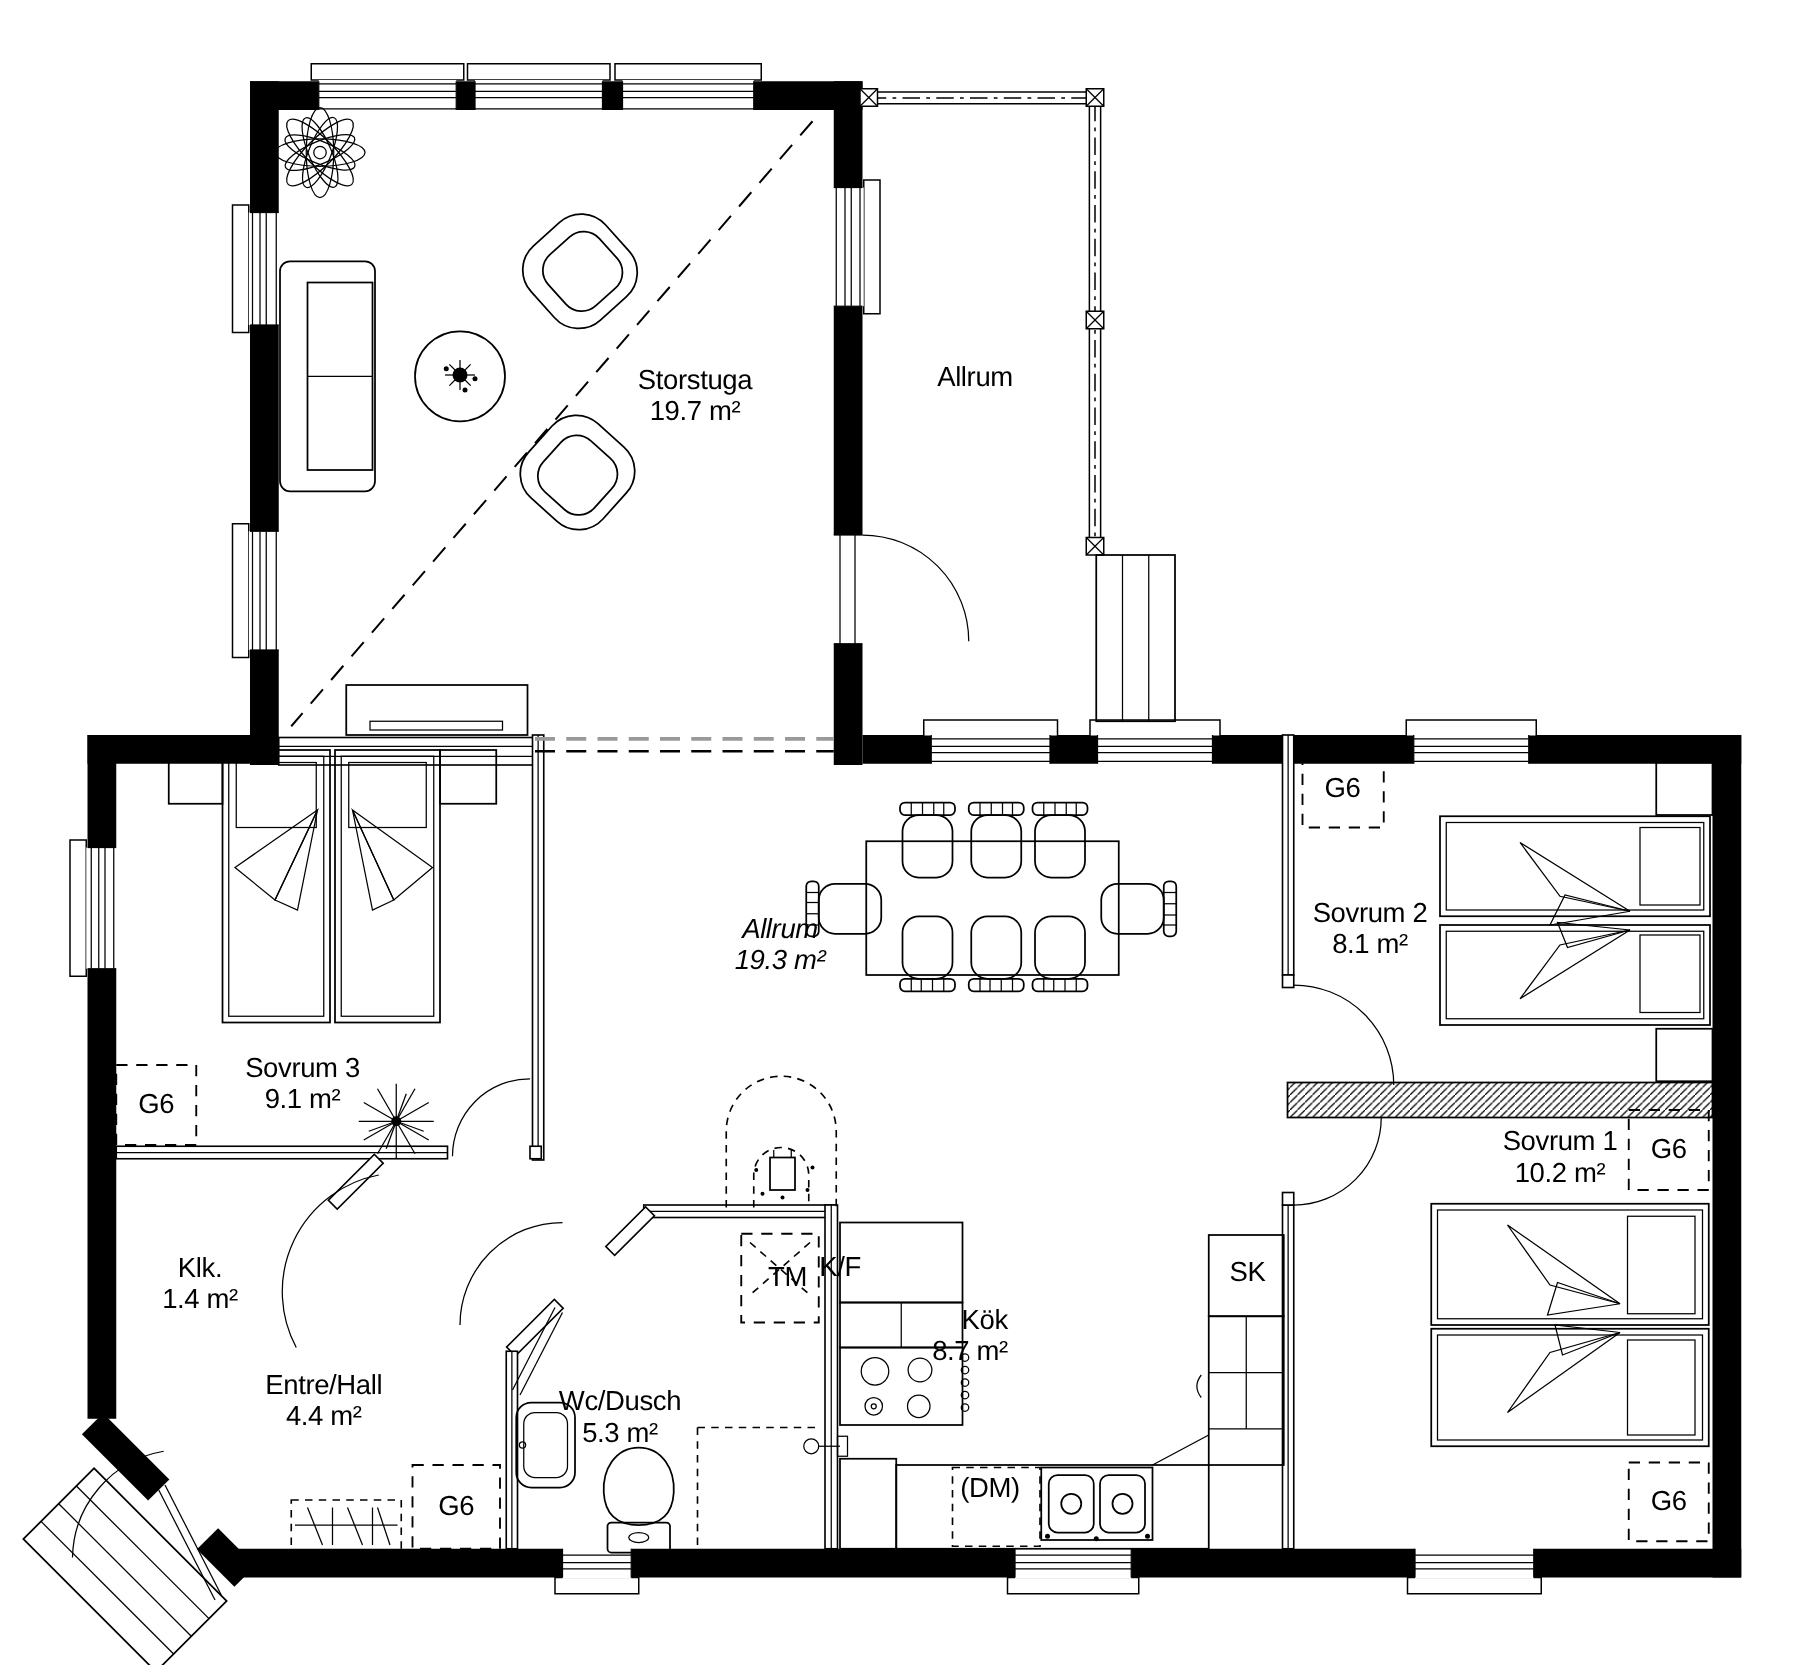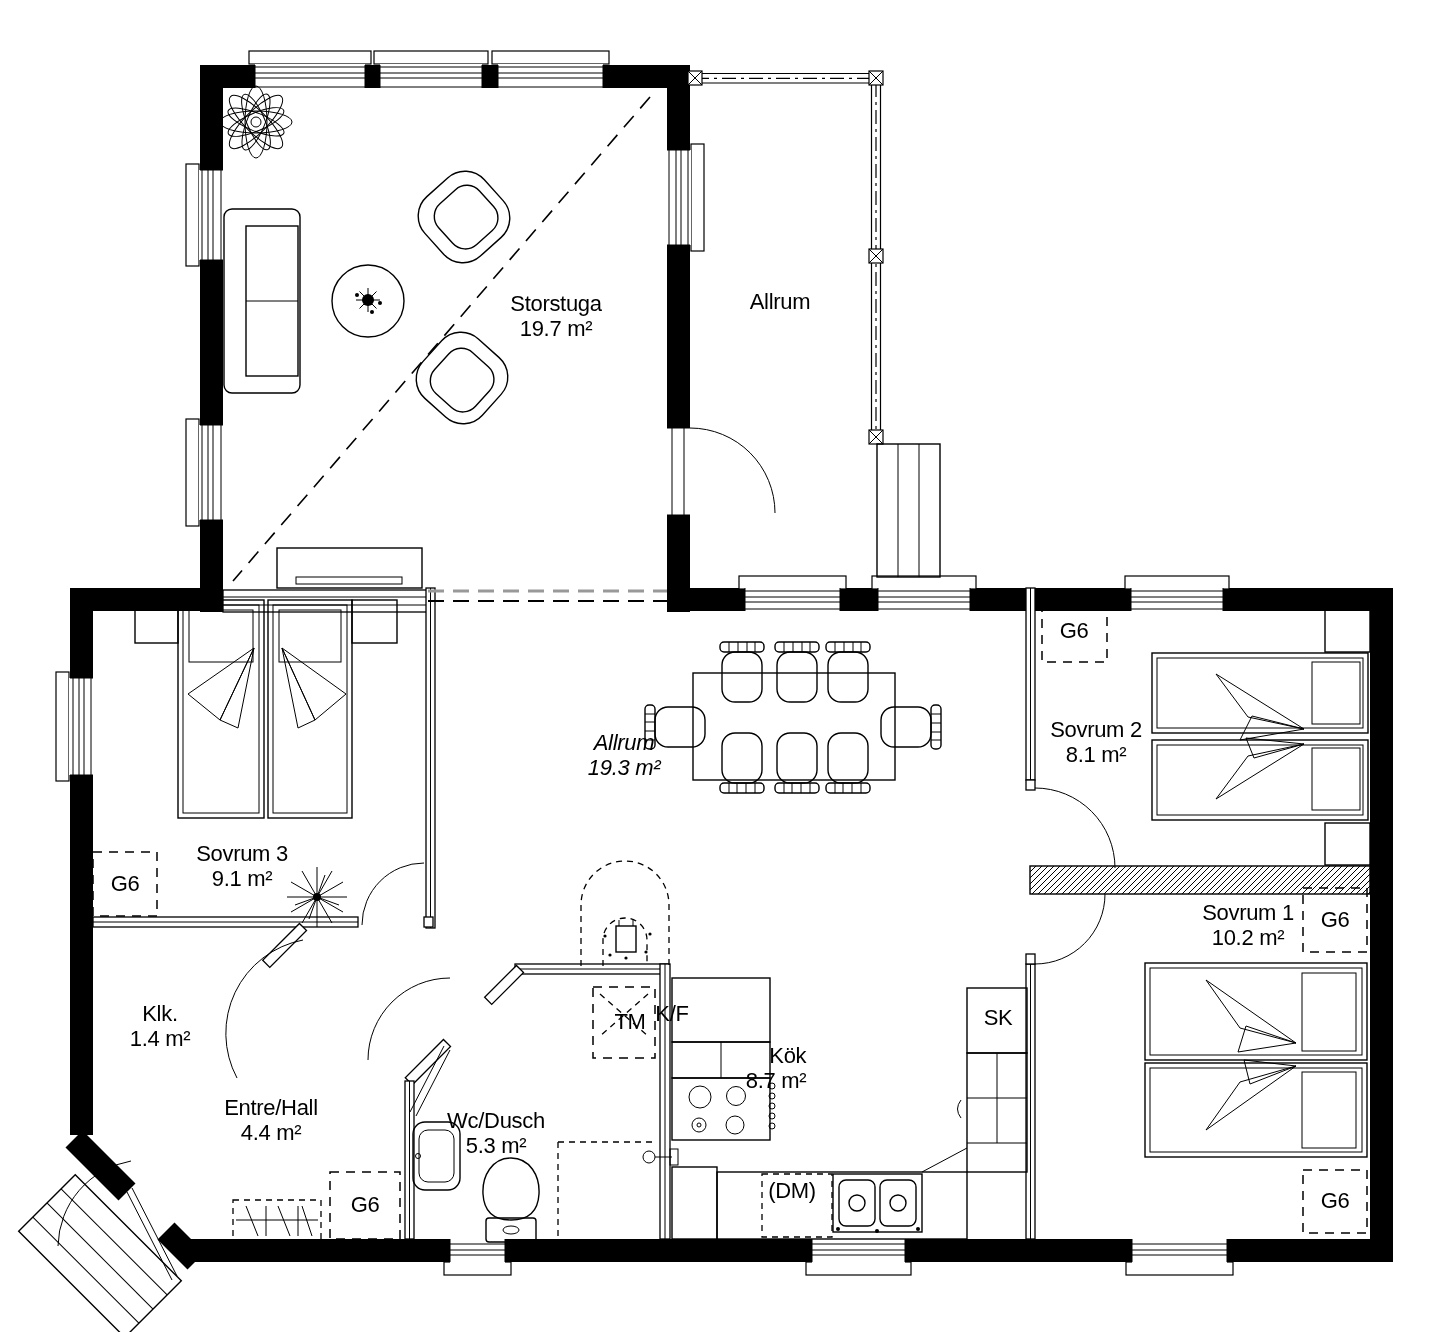--- a/index.html
+++ b/index.html
@@ -578,21 +578,21 @@
       <span>8.1 m²</span>
 </div>
 <div class="lbl" style="left:1200px;top:926px;margin-left:48px;">
   <span>Sovrum 1</span>
       <span>10.2 m²</span>
 </div>
 <div class="lbl" style="left:160px;top:989px;margin-top:38px;">
   <span>Klk.</span>
       <span>1.4 m²</span>
 </div>
-<div class="lbl" style="left:259px;top:1121px;margin-left:12px;">
+<div class="lbl" style="left:259px;top:1121px;">
   <span>Entre/Hall</span>
       <span>4.4 m²</span>
 </div>
 <div class="lbl" style="left:496px;top:1134px;">
   <span>Wc/Dusch</span>
       <span>5.3 m²</span>
 </div>
 <div class="lbl" style="left:776px;top:1069px;text-align:right;">
   <span>Kök</span>
       <span>8.7 m²</span>

